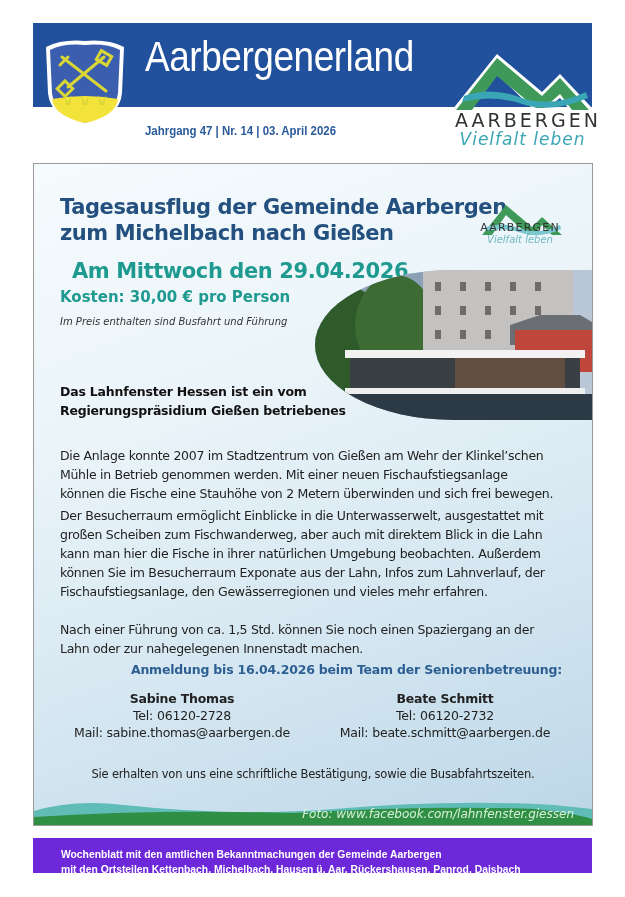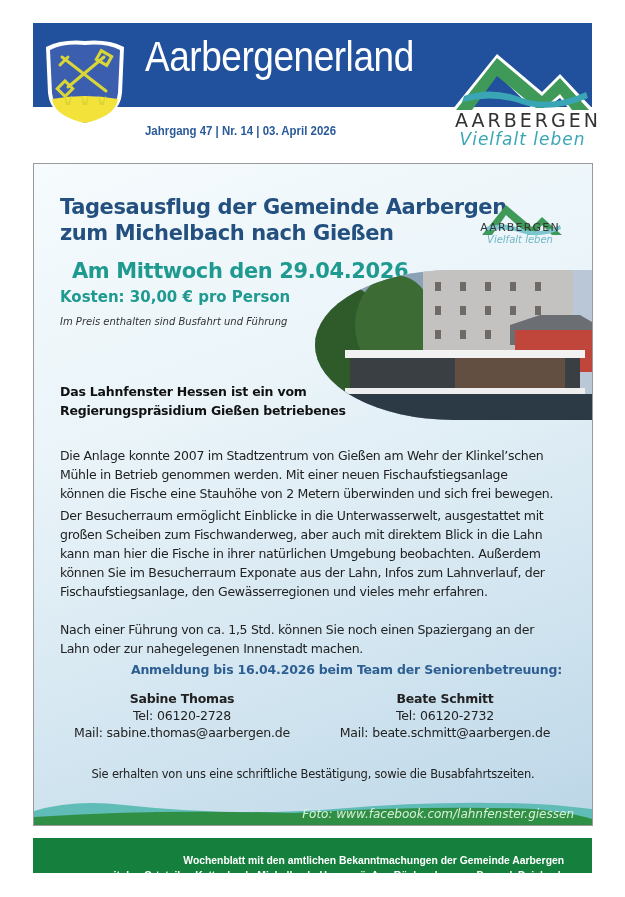--- a/index.html
+++ b/index.html
@@ -39,21 +39,21 @@
   .contact .name { font-weight:bold; }
   .contact .mail-link { color:#222; }
   .c1 { left:23px; width:250px; }
   .c2 { left:286px; width:250px; }
 
   .note { position:absolute; left:0; width:558px; top:602px; text-align:center; font-size:11.5px; color:#222; line-height:17px; font-family:"DejaVu Sans", sans-serif; letter-spacing:-0.2px; }
   .waves { position:absolute; left:0; bottom:0; width:558px; height:30px; }
   .photo-credit { position:absolute; right:18px; bottom:4px; font-size:12px; font-style:italic; color:#d8f0d8; font-family:"DejaVu Sans", sans-serif; }
 
   
-  .footer { position:absolute; left:33px; top:838px; width:559px; height:35px; background:#15803d; color:#ffffff; text-align:right; font-size:11.5px; font-weight:bold; line-height:15px; padding-top:15px; box-sizing:border-box; }
+  .footer { position:absolute; left:33px; top:838px; width:559px; height:35px; background:#6d28d9; color:#ffffff; text-align:left; font-size:11.5px; font-weight:bold; line-height:15px; padding-top:9px; box-sizing:border-box; }
   .footer div { transform:scaleX(0.9); }
 </style>
 </head>
 <body>
 
 <div class="masthead"></div>
 
 <svg class="crest" viewBox="0 0 90 92">
   <path d="M6 10 Q22 2 45 4 Q68 2 84 10 L82 56 Q80 80 45 90 Q10 80 8 56 Z" fill="#ffffff"></path>
   <path d="M10 13 Q24 6 45 8 Q66 6 80 13 L78 56 Q76 76 45 86 Q14 76 12 56 Z" fill="#3b5fae"></path>

